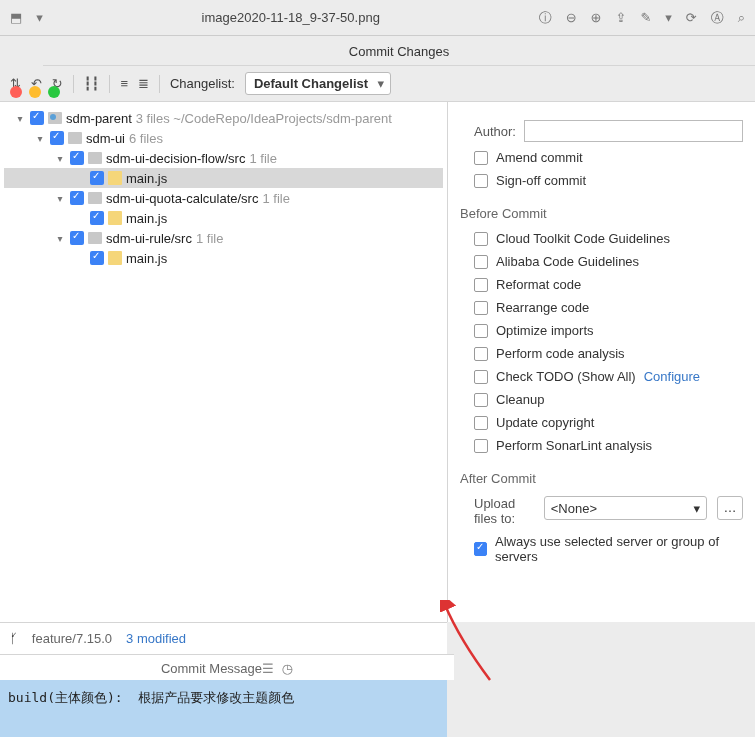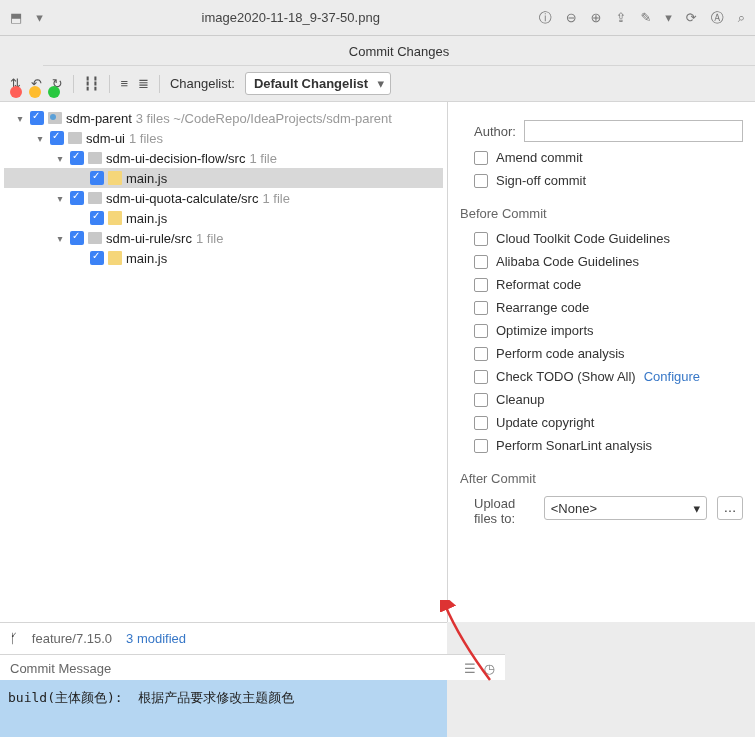--- a/index.html
+++ b/index.html
@@ -103,21 +103,21 @@
           <span class="chk"></span>
           <span class="folder-i mod"></span>
           <span class="tree-label">sdm-parent</span>
           <span class="tree-meta"> 3 files  ~/CodeRepo/IdeaProjects/sdm-parent</span>
         </div>
         <div class="tree-row" style="padding-left: 30px;">
           <span class="arrow">▾</span>
           <span class="chk"></span>
           <span class="folder-i"></span>
           <span class="tree-label">sdm-ui</span>
-          <span class="tree-meta"> 1 files</span>
+          <span class="tree-meta"> 6 files</span>
         </div>
         <div class="tree-row" style="padding-left: 50px;">
           <span class="arrow">▾</span>
           <span class="chk"></span>
           <span class="folder-i"></span>
           <span class="tree-label">sdm-ui-decision-flow/src</span>
           <span class="tree-meta"> 1 file</span>
         </div>
         <div class="tree-row sel" style="padding-left: 70px;">
           <span class="arrow"></span>
@@ -216,30 +216,34 @@
     <div class="row" style="margin-left:14px; flex-direction:row; align-items:flex-start; gap:6px;">
       <span class="label">Upload files to:</span>
       <div style="display:flex; gap:10px; width:100%;">
         <div class="select">
             <span>&lt;None&gt;</span>
             <span>▾</span>
           </div>
         <div class="dots-btn">…</div>
       </div>
     </div>
+    <div class="row">
+        <span class="cb on"></span>
+        <span>Always use selected server or group of servers</span>
+      </div>
   </div>
 </div>
 
 <div class="status" style="width:447px;">
   <span>ᚶ</span>
   <span class="branch">feature/7.15.0</span>
   <span class="modified">3 modified</span>
 </div>
 
-<div class="cm-hdr" style="width:505px;">
+<div class="cm-hdr" style="width:454px;justify-content:center;">
   <span>Commit Message</span>
   <div class="tools">
     <span>☰</span>
     <span>◷</span>
   </div>
 </div>
 <div class="cm-area" style="width:447px;">build(主体颜色):  根据产品要求修改主题颜色
 
 1.配置文件修改主题颜色，页面发生变更。  pass
 

